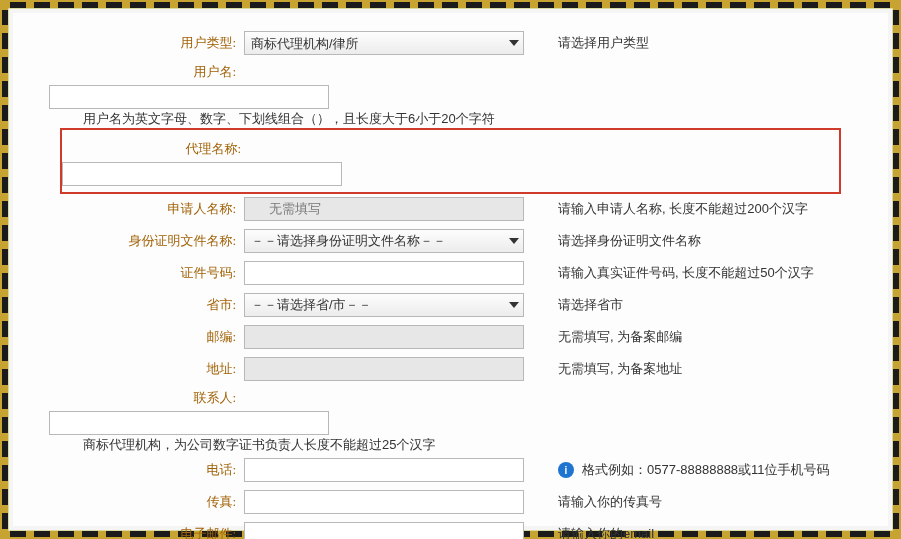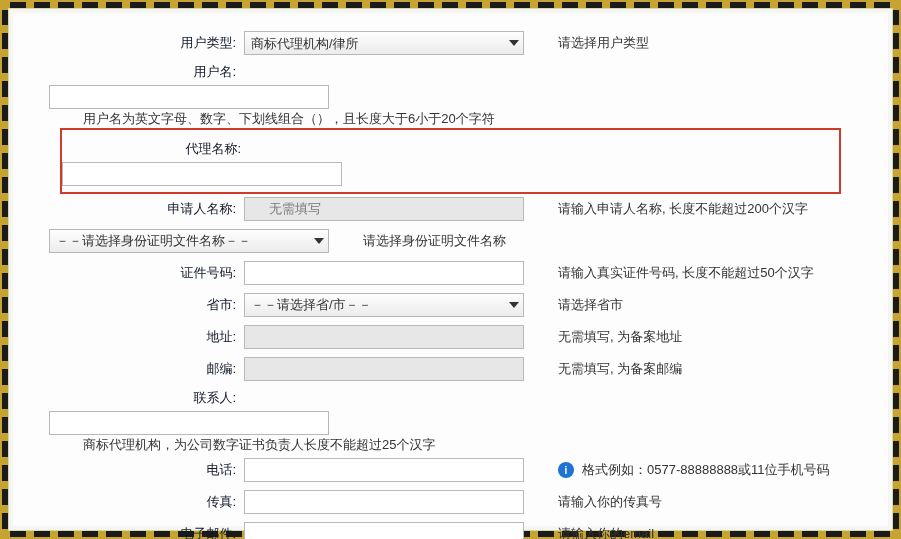--- a/index.html
+++ b/index.html
@@ -35,22 +35,23 @@
   .row {
     display: flex;
     align-items: center;
     min-height: 32px;
     margin-bottom: 0;
   }
   .label-col {
     width: 195px;
     text-align: right;
     padding-right: 8px;
-    color: #0f172a;
-    font-size: 13px;
+    color: #a16207;
+    font-size: 13px;
+    font-family: Liberation Serif, serif;
   }
   .input-col {
     width: 280px;
     display: flex;
     align-items: center;
   }
   .hint-col {
     flex: 1;
     padding-left: 34px;
     color: #333;
@@ -181,20 +182,21 @@
 
   <div class="row">
     <div class="label-col">申请人名称:</div>
     <div class="input-col">
       <input class="text" type="text" readonly="" value="无需填写" style="">
     </div>
     <div class="hint-col">请输入申请人名称, 长度不能超过200个汉字</div>
   </div>
 
   <div class="row">
+    <div class="label-col">身份证明文件名称:</div>
     <div class="input-col">
       <div class="sel-wrap">
         <select class="sel">
           <option>－－请选择身份证明文件名称－－</option>
         </select>
       </div>
     </div>
     <div class="hint-col">请选择身份证明文件名称</div>
   </div>
 
@@ -212,33 +214,33 @@
       <div class="sel-wrap">
         <select class="sel">
           <option>－－请选择省/市－－</option>
         </select>
       </div>
     </div>
     <div class="hint-col">请选择省市</div>
   </div>
 
   <div class="row">
+    <div class="label-col">邮编:</div>
+    <div class="input-col">
+      <input class="text" type="text" readonly="" value="" style="">
+    </div>
+    <div class="hint-col">无需填写, 为备案邮编</div>
+  </div>
+
+  <div class="row">
     <div class="label-col">地址:</div>
     <div class="input-col">
       <input class="text" type="text" readonly="" value="" style="">
     </div>
     <div class="hint-col">无需填写, 为备案地址</div>
-  </div>
-
-  <div class="row">
-    <div class="label-col">邮编:</div>
-    <div class="input-col">
-      <input class="text" type="text" readonly="" value="" style="">
-    </div>
-    <div class="hint-col">无需填写, 为备案邮编</div>
   </div>
 
   <div class="row tall">
     <div class="label-col">联系人:</div>
     <div class="input-col">
       <input class="text" type="text" value="" style="">
     </div>
     <div class="hint-col">商标代理机构，为公司数字证书负责人长度不能超过25个汉字</div>
   </div>
 

